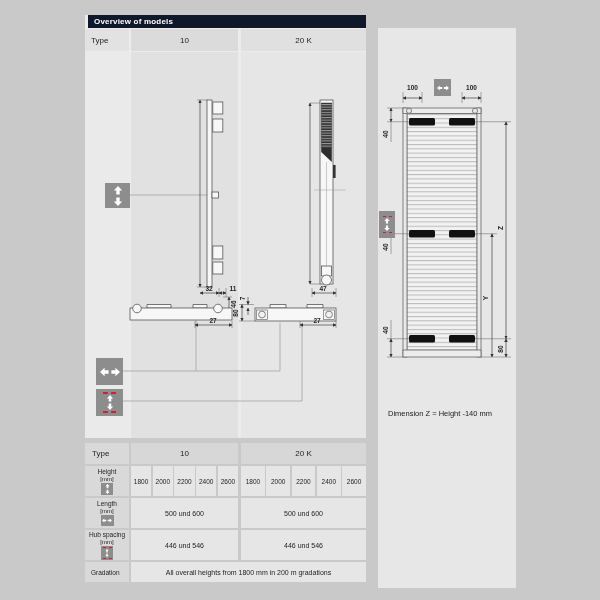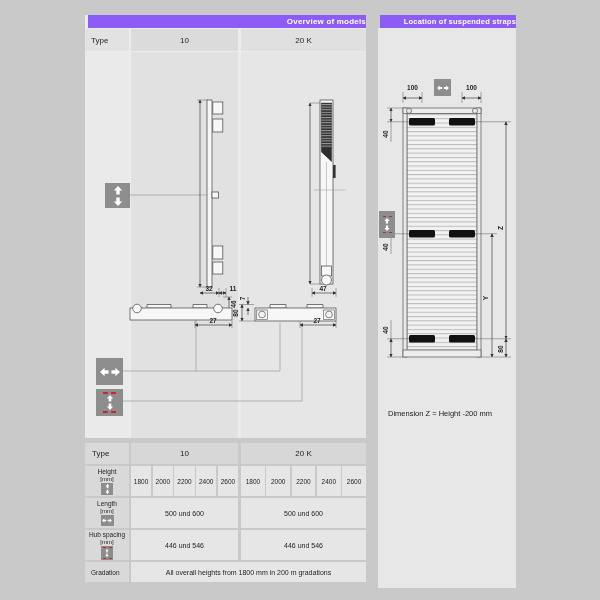--- a/index.html
+++ b/index.html
@@ -1,20 +1,20 @@
 <!DOCTYPE html>
 <html><head>
 <meta charset="utf-8">
 <style>
   html,body{margin:0;padding:0;}
   body{font-family:"Liberation Sans",sans-serif;}
   #page{position:relative;width:600px;height:600px;background:#c9c9c9;overflow:hidden;}
   .abs{position:absolute;}
   .panel-base{background:#ececec;}
-  .red-bar{background:#8b5cf6;color:#fff;font-weight:bold;display:flex;align-items:center;padding-left:6px;box-sizing:border-box;letter-spacing:.2px;justify-content:flex-end;}
+  .red-bar{background:#0f172a;color:#fff;font-weight:bold;display:flex;align-items:center;padding-left:6px;box-sizing:border-box;letter-spacing:.2px;}
   .cell{display:flex;align-items:center;justify-content:center;color:#222;box-sizing:border-box;}
   .cell.left{justify-content:flex-start;padding-left:6px;}
   .bold{font-weight:normal;}
   .fs8{font-size:8px;} .fs75{font-size:7.5px;} .fs7{font-size:7px;} .fs65{font-size:6.5px;} .fs6{font-size:6px;}
   svg text{font-family:"Liberation Sans",sans-serif;font-size:6.5px;font-weight:bold;fill:#222;}
   .dim{stroke:#444;stroke-width:.7;fill:none;}
   .ext{stroke:#666;stroke-width:.55;fill:none;}
   .ptr{stroke:#a2a2a2;stroke-width:.8;fill:none;}
   .outline{stroke:#555;stroke-width:.8;fill:#f7f7f7;}
   .icon{position:absolute;background:#8d8d8d;display:flex;flex-direction:column;align-items:center;justify-content:center;box-sizing:border-box;}
@@ -215,23 +215,20 @@
       <span class="red-dash sm"></span>
     </span>
   </div>
   <div class="abs cell valcell fs7" style="left:131px;top:530px;width:107px;height:30px;">446 und 546</div>
   <div class="abs cell valcell fs7" style="left:241px;top:530px;width:125px;height:30px;">446 und 546</div>
 
   <div class="abs lblcell bold fs65" style="left:85px;top:562px;width:44px;height:20px;align-items:flex-start;padding-left:6px;justify-content:center;">Gradation</div>
   <div class="abs cell valcell fs7" style="left:131px;top:562px;width:235px;height:20px;">All overall heights from 1800 mm in 200 m gradations</div>
 
   <div class="abs" style="left:378px;top:28px;width:138px;height:560px;background:#e7e7e7;"></div>
-  <div class="abs red-bar fs75" style="left:380px;top:15px;width:136px;height:13px;padding-left:5px;">
-    <span>Location of suspended straps</span>
-  </div>
 
   <svg class="abs" style="left:378px;top:58px;" width="138" height="330" viewBox="0 0 138 330">
     <defs>
       <marker id="ar2" viewBox="0 0 6 6" markerWidth="5" markerHeight="5" refX="5.5" refY="3" orient="auto-start-reverse">
         <path d="M0,0 L6,3 L0,6 Z" fill="#333"></path>
       </marker>
       <pattern id="hfin" width="8" height="4.3" patternUnits="userSpaceOnUse">
         <rect width="8" height="4.3" fill="#f2f2f2"></rect>
         <line x1="0" y1="0.6" x2="8" y2="0.6" stroke="#9a9a9a" stroke-width="0.7"></line>
       </pattern>
@@ -308,15 +305,15 @@
   </div>
   <div class="icon" style="left:379px;top:211px;width:16px;height:27px;">
     <div class="red-dash sm"></div>
     <svg width="8" height="13" viewBox="0 0 12 20">
         <path d="M6 0 L10.2 4.6 H7.7 V8.6 H4.3 V4.6 H1.8 Z" fill="#fff"></path>
         <path d="M6 20 L10.2 15.4 H7.7 V11.4 H4.3 V15.4 H1.8 Z" fill="#fff"></path>
       </svg>
     <div class="red-dash sm"></div>
   </div>
 
-  <div class="abs fs75" style="left:388px;top:409px;color:#1a1a1a;">Dimension Z = Height -200 mm</div>
+  <div class="abs fs75" style="left:388px;top:409px;color:#1a1a1a;">Dimension Z = Height -140 mm</div>
 
 </div>
 
 </body></html>

